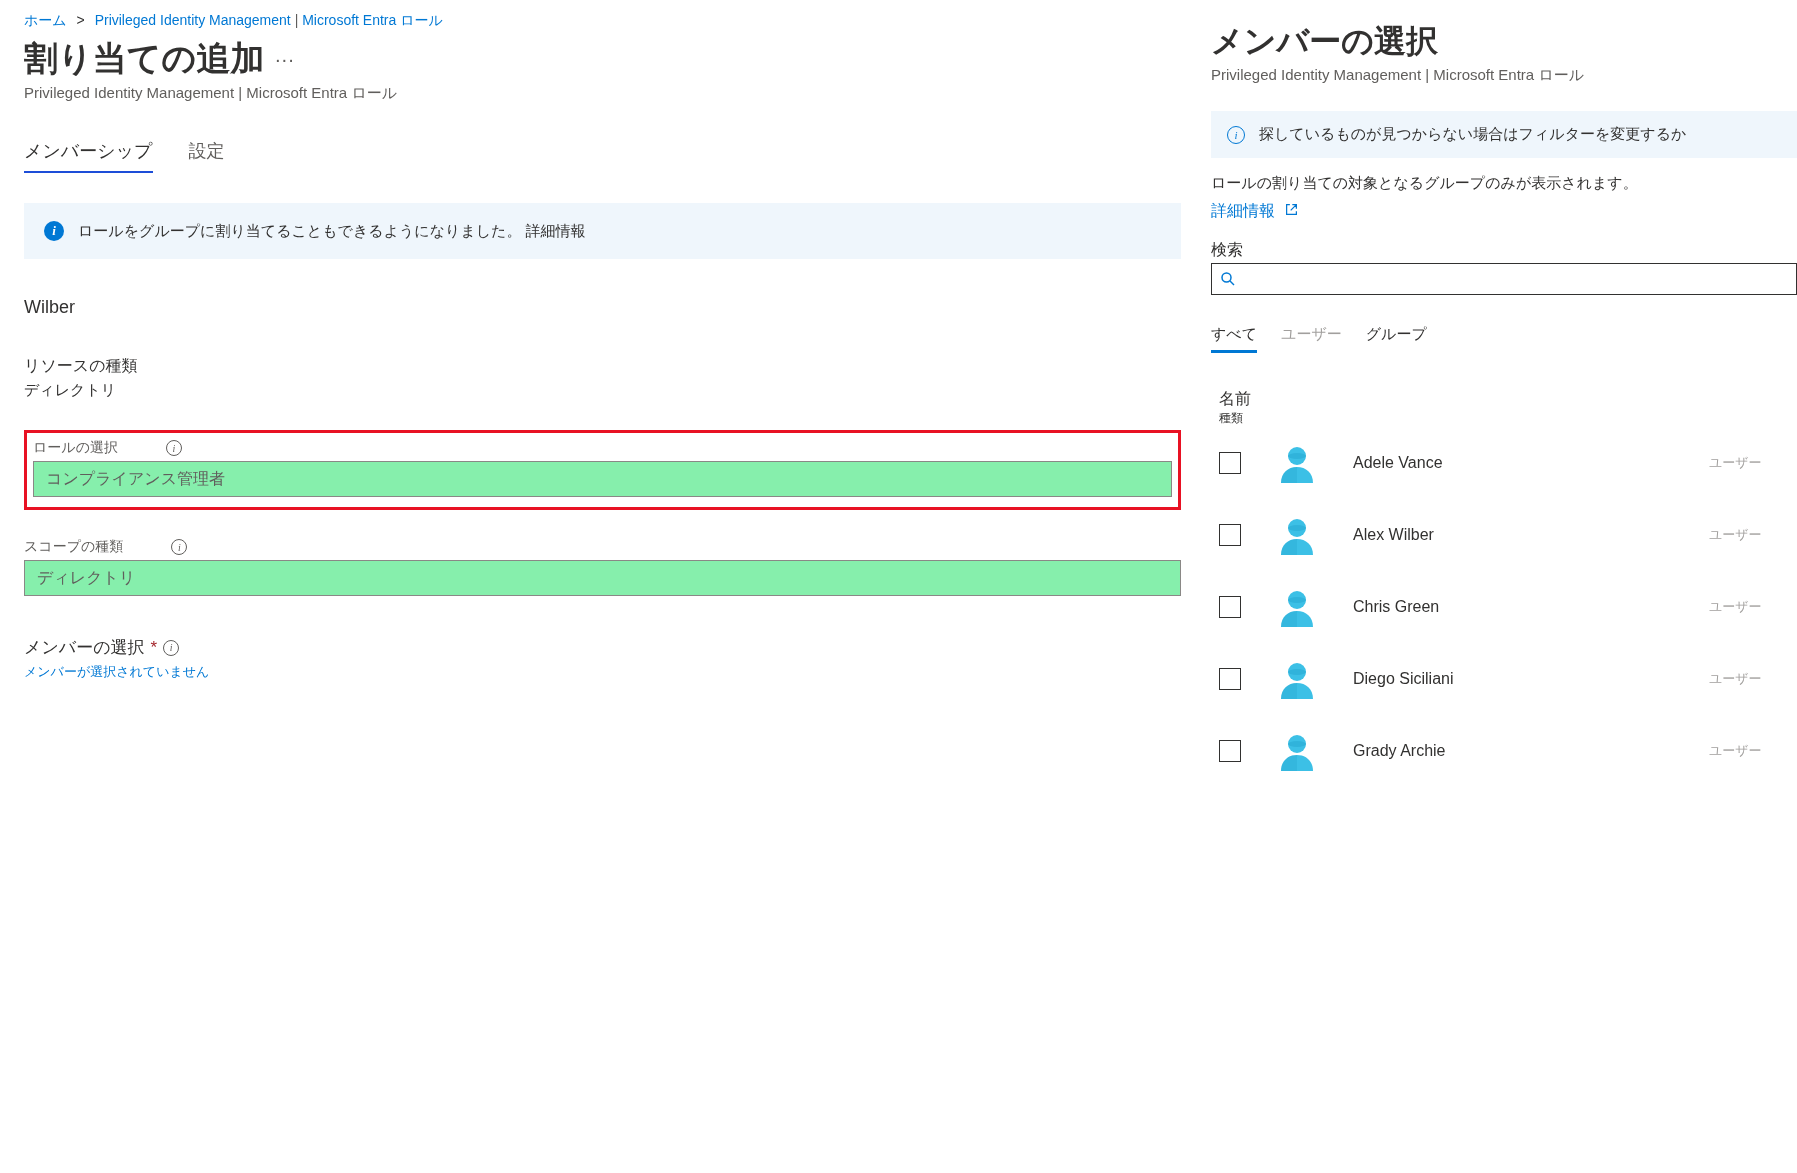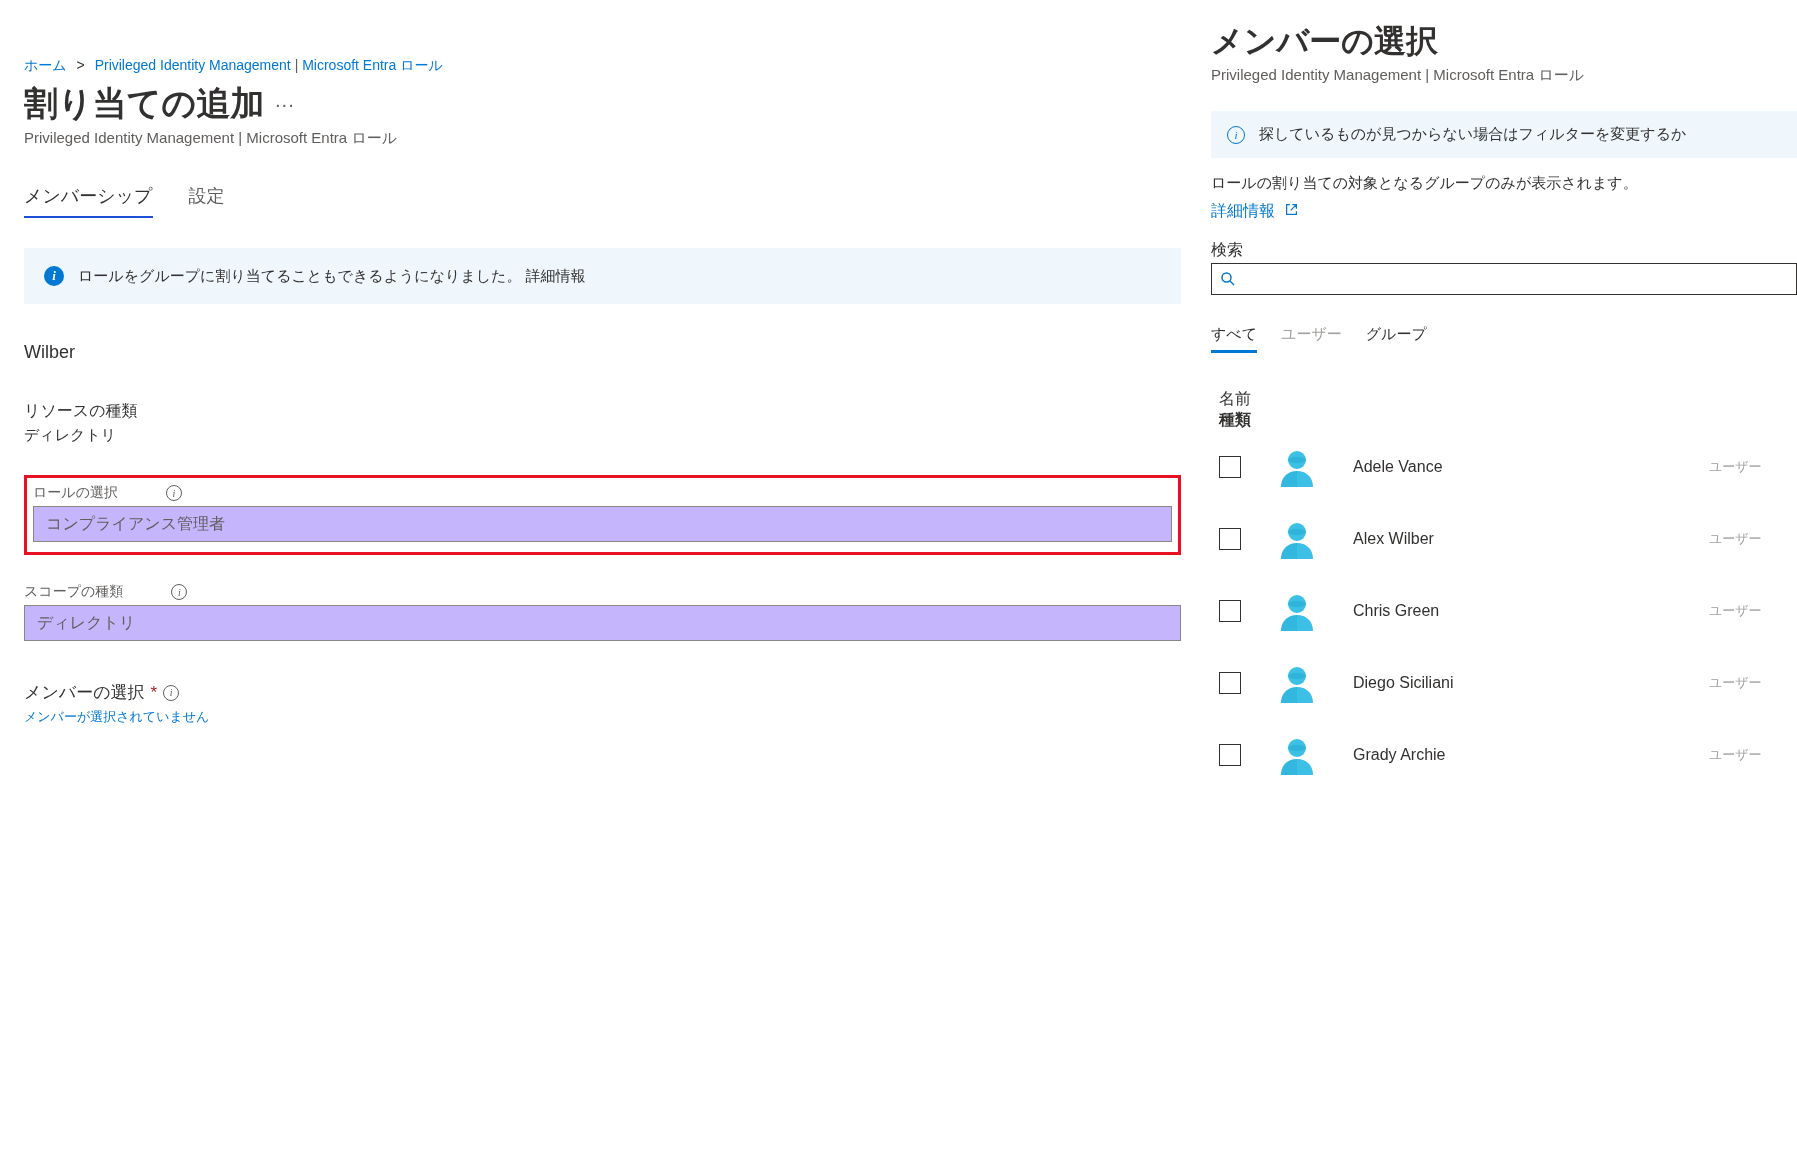--- a/index.html
+++ b/index.html
@@ -9,21 +9,21 @@
       color: #323130;
       background: #fff;
       display: flex;
       width: 1797px;
       height: 1173px;
       overflow: hidden;
     }
     .left-panel { flex: 1; padding: 12px 24px; min-width: 0; }
     .right-panel { width: 592px; padding: 20px 0 0 6px; border-left: 0; }
 
-    .breadcrumb { font-size: 14px; color: #605e5c; margin-bottom: 6px; margin-top: 45px; }
+    .breadcrumb { font-size: 14px; color: #605e5c; margin-bottom: 6px; }
     .breadcrumb a { color: #0078d4; text-decoration: none; cursor: pointer; }
     .breadcrumb .sep { margin: 0 6px; color: #323130; }
 
     .page-title-row { display: flex; align-items: center; gap: 10px; margin-top: 6px; }
     .page-title { font-size: 34px; font-weight: 600; }
     .more-icon { font-size: 20px; color: #605e5c; cursor: pointer; }
     .subtitle { color: #605e5c; font-size: 15px; margin-top: 2px; }
 
     .tabs { display: flex; gap: 36px; margin-top: 36px; border-bottom: 0; }
     .tab { font-size: 18px; padding-bottom: 8px; cursor: pointer; color: #605e5c; }
@@ -50,21 +50,21 @@
     .field-value { font-size: 18px; margin-top: 2px; }
 
     .info-i {
       display: inline-flex; width: 16px; height: 16px; border: 1px solid #605e5c;
       border-radius: 50%; align-items: center; justify-content: center;
       font-family: Georgia, serif; font-style: italic; font-size: 10px; color: #605e5c;
     }
     .req { color: #a4262c; }
 
     .dropdown {
-      width: 100%; height: 36px; border: 1px solid #8a8886; background: #c4b5fd;
+      width: 100%; height: 36px; border: 1px solid #8a8886; background: #86efac;
       padding: 0 12px; display: flex; align-items: center; color: #605e5c;
       font-size: 16px;
     }
 
     .highlight-box { border: 3px solid #e81123; padding: 6px 6px 10px 6px; margin-top: 30px; }
     .highlight-box .field-label { margin-top: 0; }
 
     .link-text { color: #0078d4; font-size: 13px; cursor: pointer; }
 
     
@@ -204,21 +204,21 @@
   <div class="filter-tabs">
     <div class="filter-tab active">すべて</div>
     <div class="filter-tab dim">ユーザー</div>
     <div class="filter-tab">グループ</div>
   </div>
 
   <div class="header-row">
     <div class="col-check"></div>
     <div class="col-avatar"></div>
     <div class="col-name">名前</div>
-    <div class="col-type" style="color:#323130;font-size:16px;font-weight:bold;">種類</div>
+    <div class="col-type" style="color:#323130;font-size:12px;">種類</div>
   </div>
 
   <div id="member-list">
       <div class="member-row">
         <div class="col-check">
           <div class="checkbox"></div>
         </div>
         <div class="col-avatar avatar">
           <svg width="44" height="44" viewBox="0 0 44 44">
             <circle cx="22" cy="15" r="9" fill="#3cc0e6"></circle>

